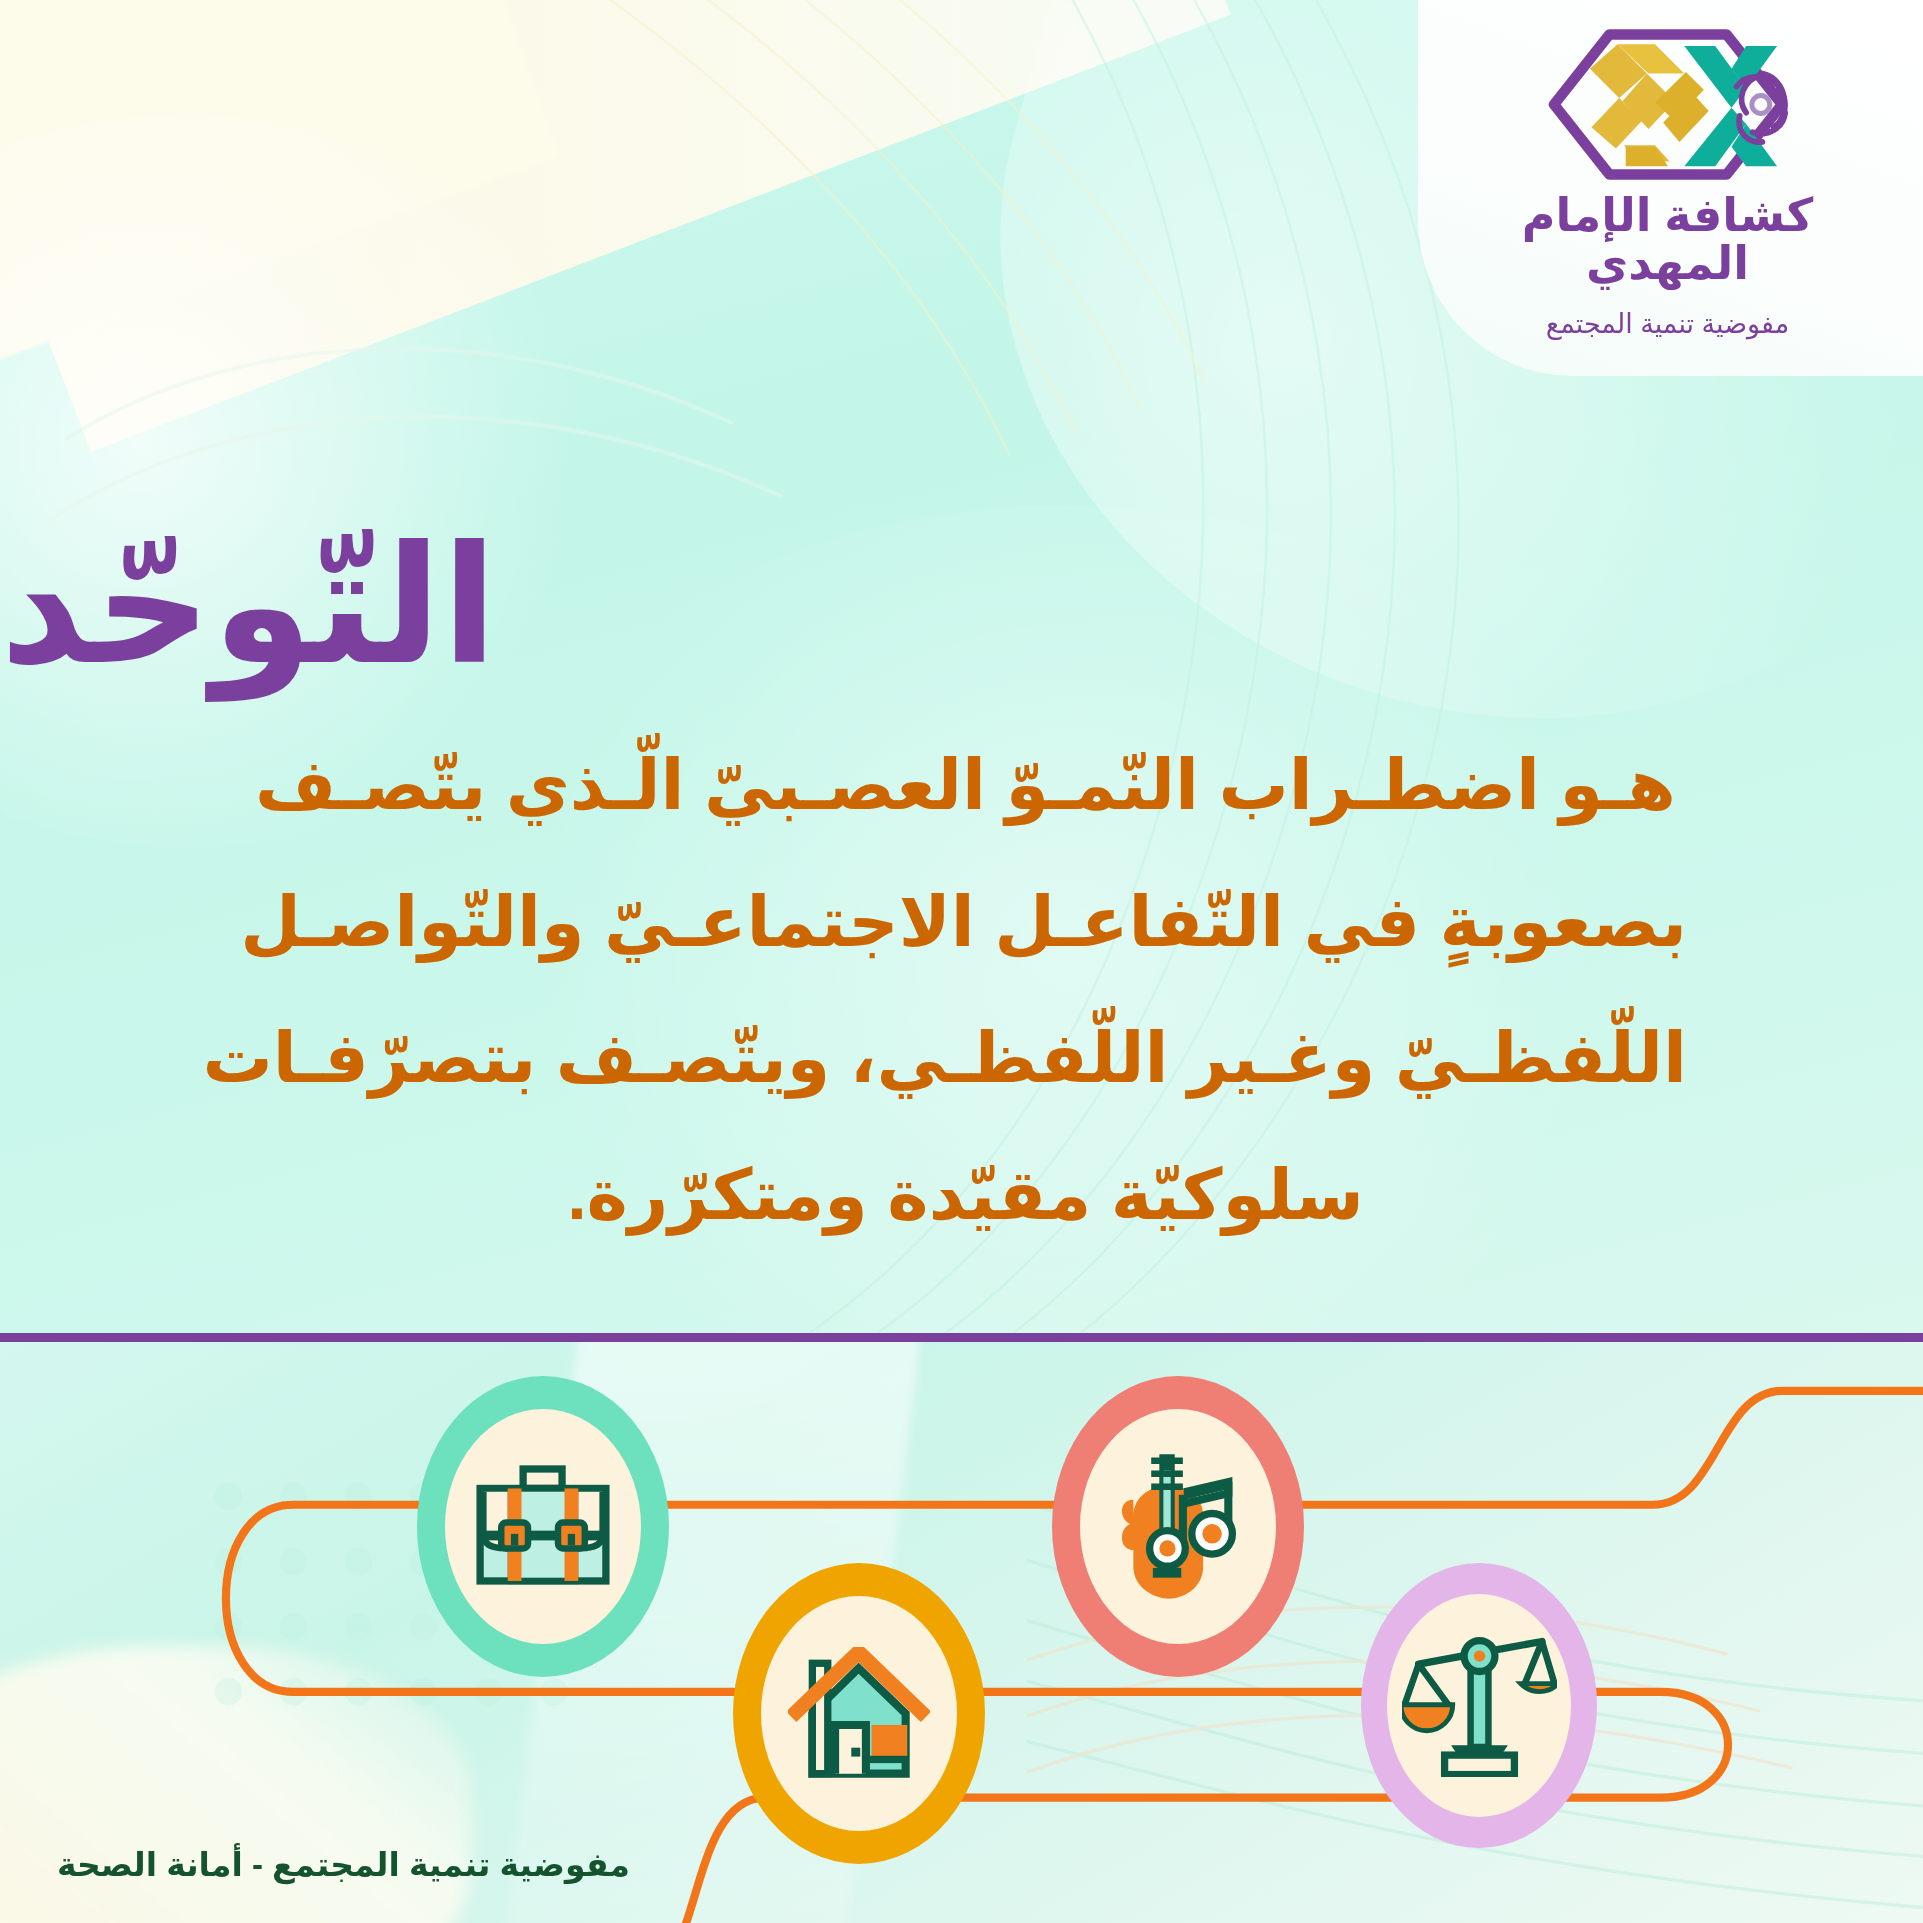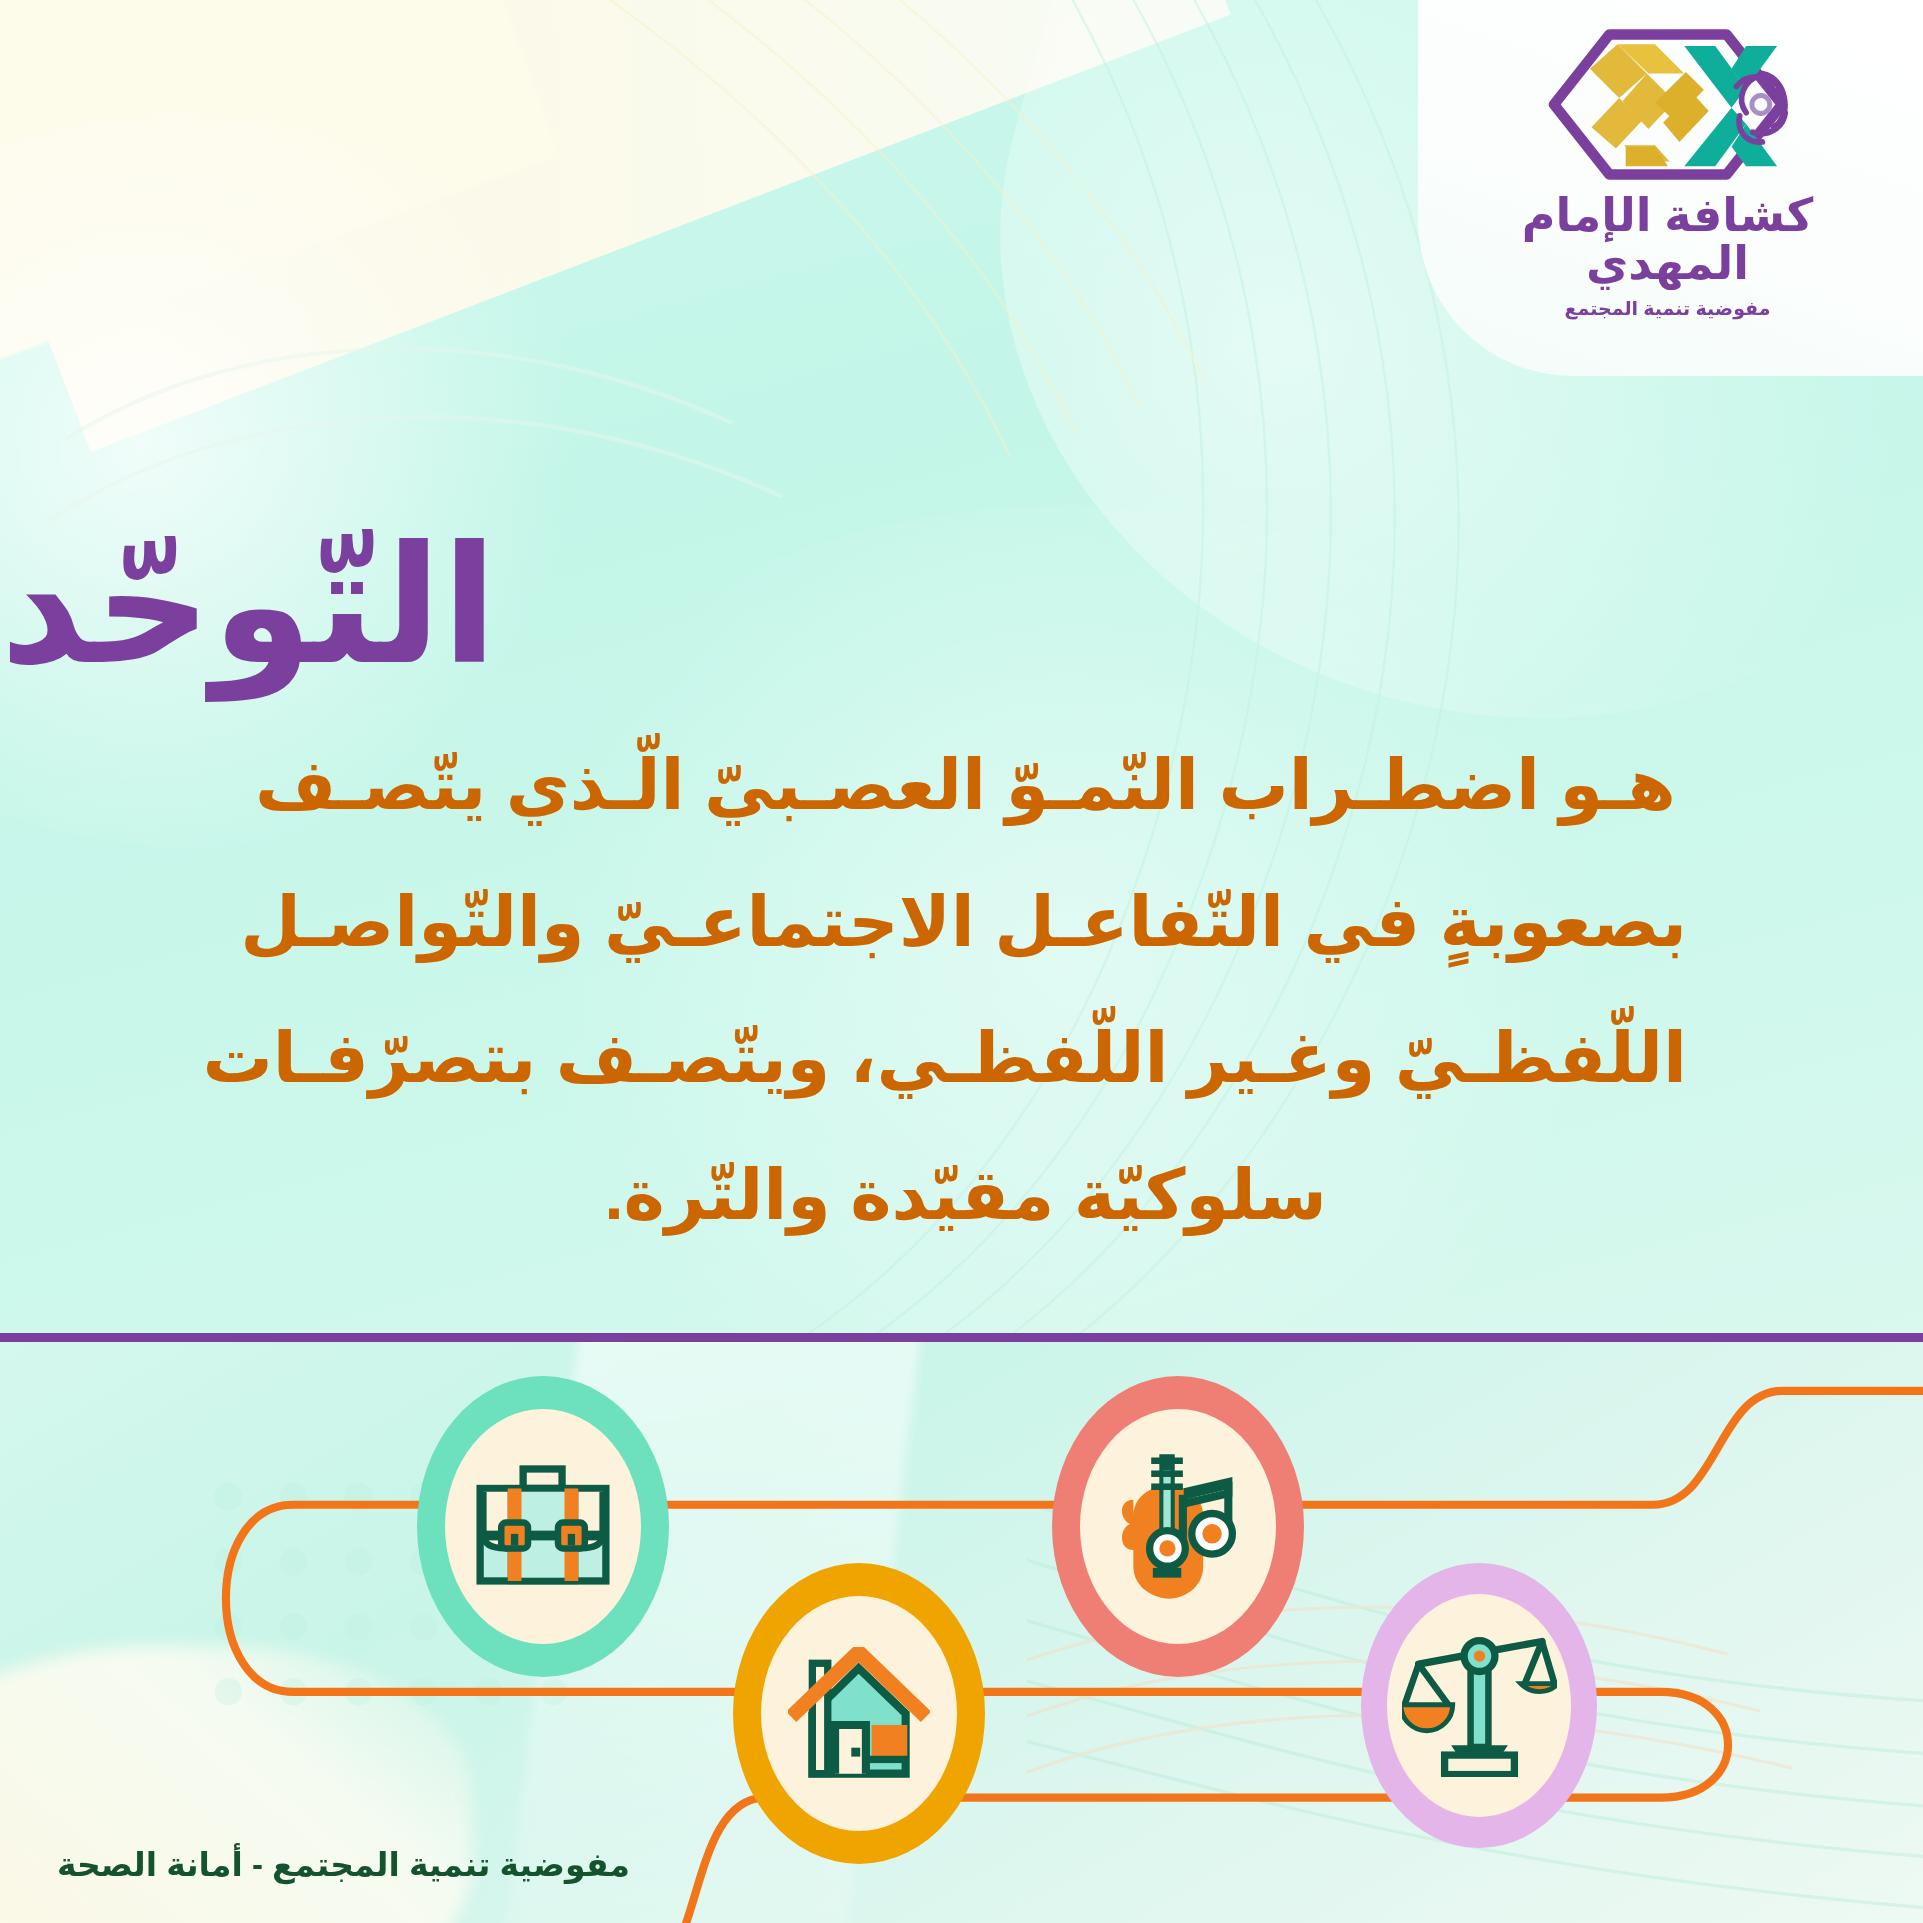--- a/index.html
+++ b/index.html
@@ -29,21 +29,21 @@
   .arcs{position:absolute;left:0;top:0;width:100%;height:1339px;opacity:.55;}
 
   
   .logo-card{position:absolute;right:0;top:0;width:505px;height:376px;
     background:linear-gradient(200deg,#ffffff 0%,#fbfefd 55%,#f3fcf8 100%);
     border-bottom-left-radius:155px;}
   .logo-wrap{position:absolute;right:52px;top:23px;width:407px;text-align:center;}
   .logo-mark{width:254px;height:163px;margin:0 auto;display:block;}
   .logo-title{color:#7b3f9d;font-size:46px;font-weight:bold;letter-spacing:-0.8px;
     margin-top:4.9px;line-height:1.05;direction:rtl;}
-  .logo-sub{color:#7b3f9d;font-size:19px;font-weight:bold;margin-top:10px;direction:rtl;}
+  .logo-sub{color:#7b3f9d;font-size:27px;font-weight:normal;margin-top:21px;direction:rtl;}
 
   
   .headline{position:absolute;left:0;right:0;top:407px;text-align:left;
     color:#7b3f9d;font-size:163px;font-weight:bold;line-height:1.1;direction:rtl;}
 
   
   .body-copy{position:absolute;left:244px;right:236px;top:717px;
     color:#cc6600;font-size:70px;font-weight:bold;line-height:1.95;
     text-align:center;direction:rtl;}
   .body-copy .ln{display:block;white-space:nowrap;}
@@ -156,21 +156,21 @@
       <div class="logo-sub">مفوضية تنمية المجتمع</div>
     </div>
   </div>
 
   <h1 class="headline">التّوحّد</h1>
 
   <div class="body-copy">
     <span class="ln">هـو اضطـراب النّمـوّ العصـبيّ الّـذي يتّصـف</span>
     <span class="ln">بصعوبةٍ في  التّفاعـل الاجتماعـيّ والتّواصـل</span>
     <span class="ln">اللّفظـيّ وغـير اللّفظـي، ويتّصـف بتصرّفـات</span>
-    <span class="ln">سلوكيّة مقيّدة والتّرة.</span>
+    <span class="ln">سلوكيّة مقيّدة ومتكرّرة.</span>
   </div>
 
   <div class="divider"></div>
 
   <div class="bottom">
     <div class="b-base"></div>
     <div class="b-beam"></div>
     <div class="b-cream"></div>
 
     <svg class="b-dots" viewBox="0 0 520 340">

